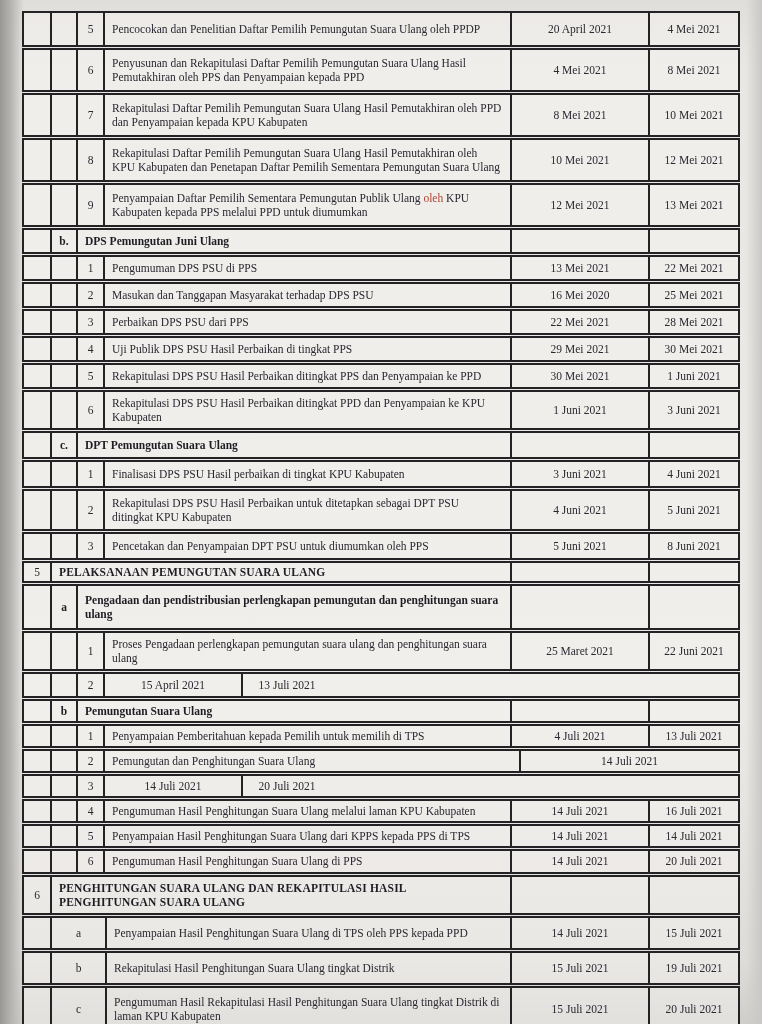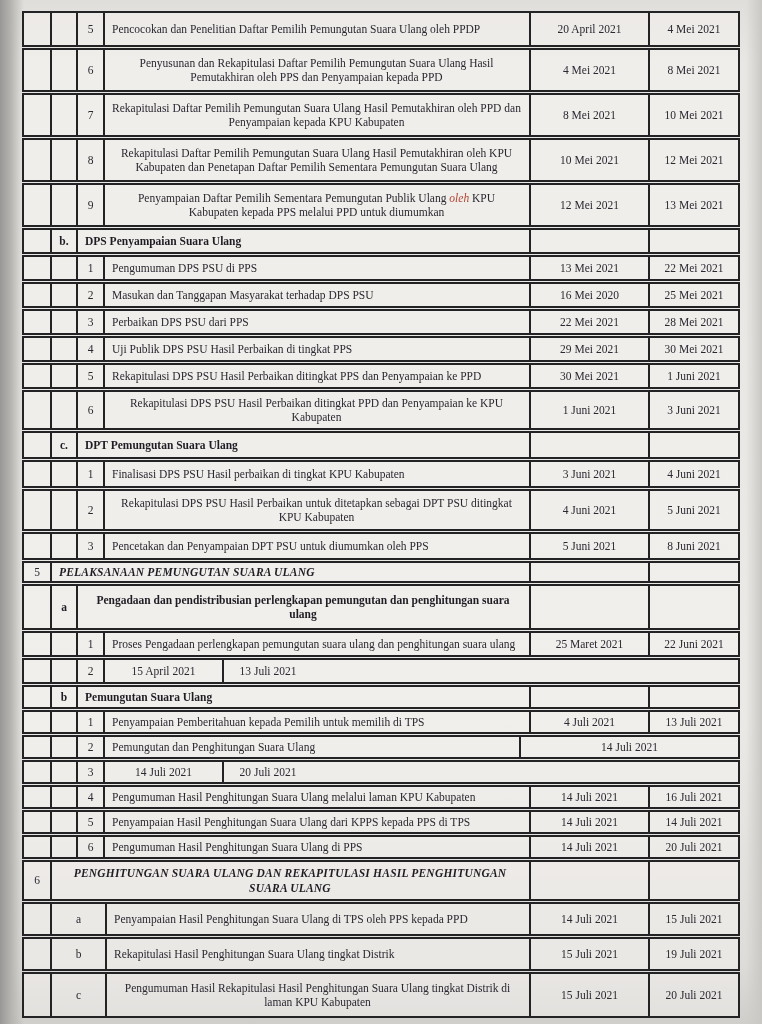--- a/index.html
+++ b/index.html
@@ -37,27 +37,27 @@
     text-align: center;
     padding: 3px 5px;
     font-size: 11.5px; line-height: 1.22;
     color: #2a2830;
   }
   .c:first-child { border-left: none; }
   .c1 { width: 26px; flex: none; }
   .c2 { width: 26px; flex: none; }
   .c3 { width: 27px; flex: none; }
   .c23 { width: 55px; flex: none; }
-  .cdesc { flex: 1; justify-content: flex-start; text-align: center; padding-left: 7px; padding-right: 8px; }
-  .cstart { width: 119px; flex: none; }
+  .cdesc { flex: 1; justify-content: flex-start; text-align: left; padding-left: 7px; padding-right: 8px; }
+  .cstart { width: 138px; flex: none; }
   .cend { width: 90px; flex: none; }
   .cdates { width: 219px; flex: none; }
   .letterhead .cdesc, .letterhead .c2, .sechead .cdesc { font-weight: bold; color: #1f1d24; }
-  .sechead .cdesc { letter-spacing: 0.2px; font-style: italic; }
-  .red { color: #b04330; font-style: italic; }
+  .sechead .cdesc { letter-spacing: 0.2px; }
+  .red { color: #b04330; }
   
   .g4a > .c { padding-top: 6px; padding-bottom: 6px; } .g4a { min-height: 36px; }
   .g4b > .c { padding-top: 4px; padding-bottom: 4px; } .g4b { min-height: 26px; }
   .g4c > .c { padding-top: 5px; padding-bottom: 5px; } .g4c { min-height: 28px; }
   .g5h > .c { padding-top: 2px; padding-bottom: 2px; }
   .g5a > .c { padding-top: 4px; padding-bottom: 4px; }
   .g5b > .c { padding-top: 3px; padding-bottom: 3px; }
   .g6  > .c { padding-top: 7px; padding-bottom: 7px; } .g6 { min-height: 34px; }
   .row.letterhead.g4b > .c,
   .row.letterhead.g4c > .c,
@@ -108,21 +108,21 @@
         <div class="c c3">9</div>
         <div class="c cdesc">
           <span><span>Penyampaian Daftar Pemilih Sementara Pemungutan Publik Ulang </span><span class="red">oleh</span><span> KPU Kabupaten kepada PPS melalui PPD untuk diumumkan</span></span>
         </div>
         <div class="c cstart">12 Mei 2021</div>
         <div class="c cend">13 Mei 2021</div>
       </div>
       <div class="row letterhead g4b">
         <div class="c c1"></div>
         <div class="c c2">b.</div>
-        <div class="c cdesc">DPS Penyampaian Suara Ulang</div>
+        <div class="c cdesc">DPS Pemungutan Juni Ulang</div>
         <div class="c cstart"></div>
         <div class="c cend"></div>
       </div>
       <div class="row item g4b">
         <div class="c c1"></div>
         <div class="c c2"></div>
         <div class="c c3">1</div>
         <div class="c cdesc">Pengumuman DPS PSU di PPS</div>
         <div class="c cstart">13 Mei 2021</div>
         <div class="c cend">22 Mei 2021</div>

